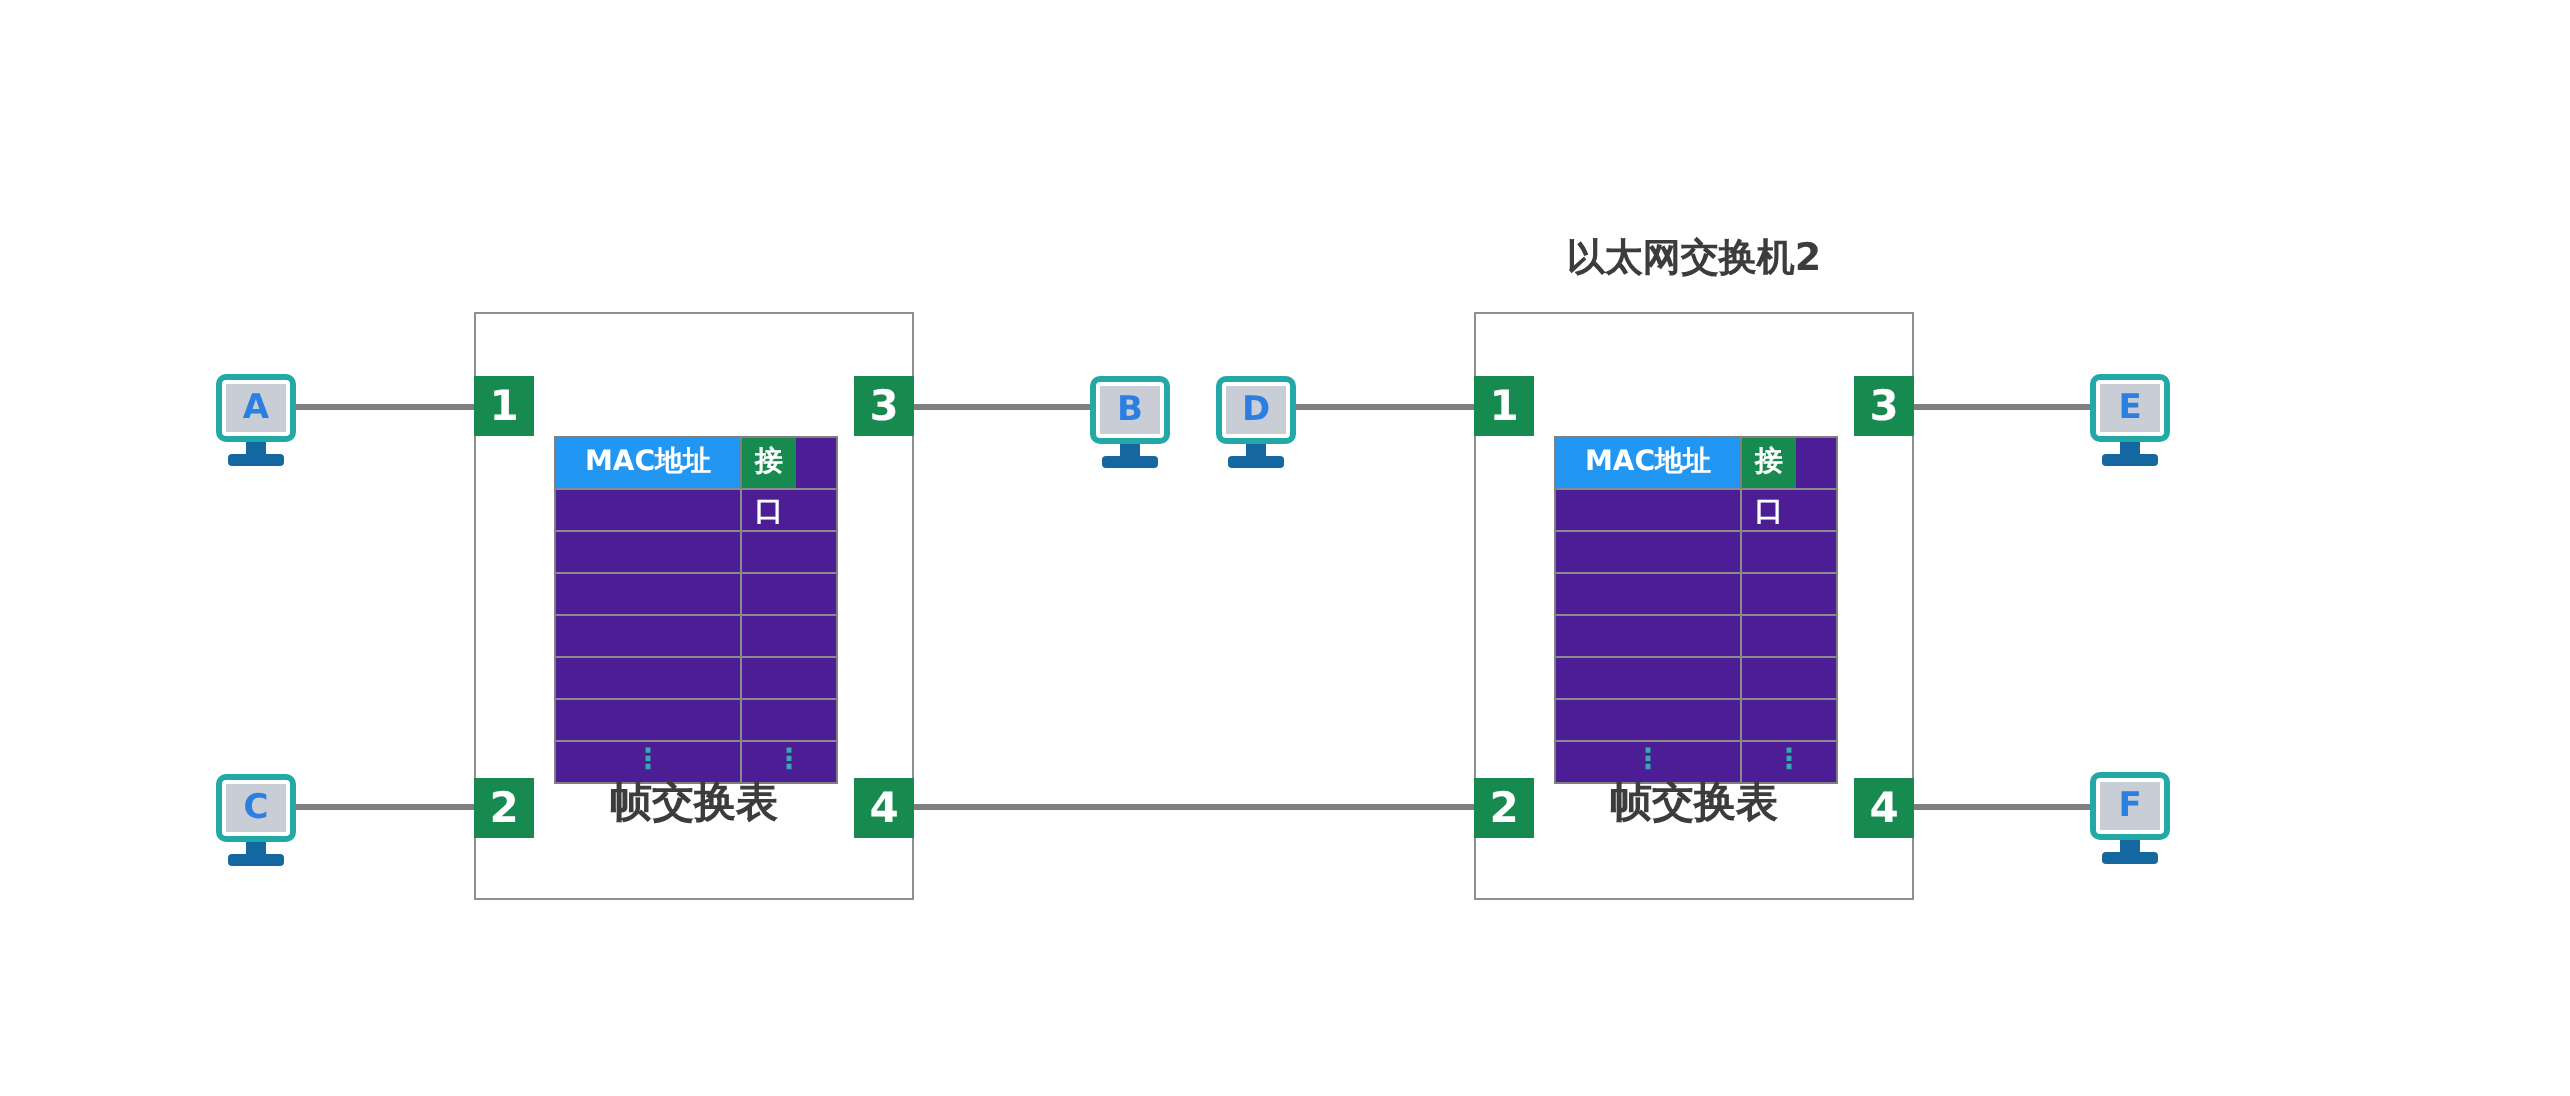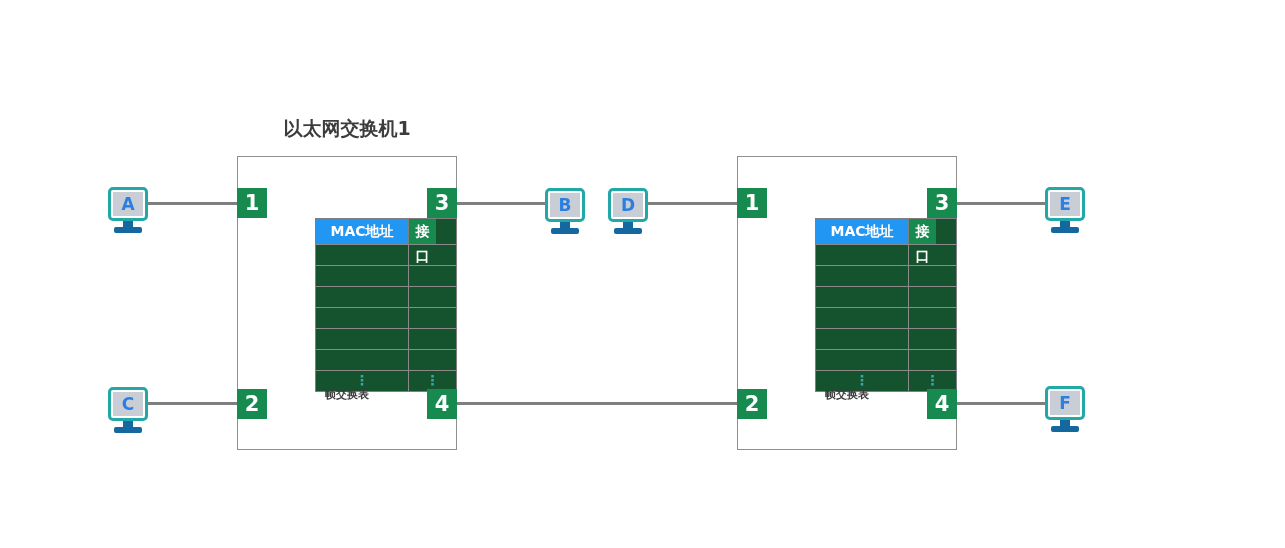--- a/index.html
+++ b/index.html
@@ -20,36 +20,36 @@
   .t1 { left:237px; } .t2 { left:737px; }
   
   .port {
     position:absolute; width:30px; height:30px; background:#168a4f;
     color:#ffffff; font-weight:bold; font-size:21px; line-height:30px;
     text-align:center; z-index:3;
   }
   
   .mac-table {
     position:absolute; top:218px; width:140px; border:1.5px solid #7f7f7f;
-    box-sizing:content-box; background:#14532d; z-index:2;margin-left:38px;
+    box-sizing:content-box; background:#4c1d95; z-index:2;
   }
   .mt1 { left:277px; } .mt2 { left:777px; }
   .mt-header { display:flex; height:25px; }
   .th { color:#ffffff; font-weight:bold; font-size:14px; text-align:center; line-height:25px; }
   .th-mac { width:93px; background:#2196f3; border-right:1px solid #7f7f7f; box-sizing:border-box; }
   .th-port { width:27px; background:#168a4f; box-sizing:border-box; }
   .mt-row { display:flex; height:20px; border-top:1px solid #8a8a8a; }
   .td-mac { width:93px; border-right:1px solid #8a8a8a; box-sizing:border-box; }
   .td-port { width:47px; box-sizing:border-box; }
   .ellipsis-cell {
     color:#35aab5; font-weight:bold; font-size:14px; line-height:19px; text-align:center;
   }
   .table-label {
     position:absolute; top:387px; width:140px; text-align:center;
-    font-size:11px; font-weight:bold; color:#3c3c3c; z-index:2;
+    font-size:21px; font-weight:bold; color:#3c3c3c; z-index:2;
   }
   .tl1 { left:277px; } .tl2 { left:777px; }
   
   .host { position:absolute; width:44px; z-index:3; }
   .monitor {
     width:40px; height:34px; margin:0 auto; box-sizing:border-box;
     border:3px solid #23a8a8; border-radius:5px; background:#ffffff;
     display:flex; align-items:center; justify-content:center;
   }
   .screen {
@@ -68,21 +68,20 @@
 <div class="stage">
 
   <div class="wire" style="left:148px; top:202px; width:89px;"></div>
   <div class="wire" style="left:148px; top:402px; width:89px;"></div>
   <div class="wire" style="left:457px; top:202px; width:88px;"></div>
   <div class="wire" style="left:648px; top:202px; width:89px;"></div>
   <div class="wire" style="left:457px; top:402px; width:280px;"></div>
   <div class="wire" style="left:957px; top:202px; width:88px;"></div>
   <div class="wire" style="left:957px; top:402px; width:88px;"></div>
 
-  <div class="switch-title t1">以太网交换机1</div>
   <div class="switch-box sw1"></div>
   <div class="port" style="left:237px; top:188px;">1</div>
   <div class="port" style="left:427px; top:188px;">3</div>
   <div class="port" style="left:237px; top:389px;">2</div>
   <div class="port" style="left:427px; top:389px;">4</div>
 
   <div class="mac-table mt1">
     <div class="mt-header">
       <div class="th th-mac">MAC地址</div>
       <div class="th th-port">接口</div>
@@ -111,20 +110,21 @@
         <div class="td-mac"></div>
         <div class="td-port"></div>
       </div>
     <div class="mt-row">
       <div class="td-mac ellipsis-cell">⋮</div>
       <div class="td-port ellipsis-cell">⋮</div>
     </div>
   </div>
   <div class="table-label tl1">帧交换表</div>
 
+  <div class="switch-title t2">以太网交换机2</div>
   <div class="switch-box sw2"></div>
   <div class="port" style="left:737px; top:188px;">1</div>
   <div class="port" style="left:927px; top:188px;">3</div>
   <div class="port" style="left:737px; top:389px;">2</div>
   <div class="port" style="left:927px; top:389px;">4</div>
 
   <div class="mac-table mt2">
     <div class="mt-header">
       <div class="th th-mac">MAC地址</div>
       <div class="th th-port">接口</div>

